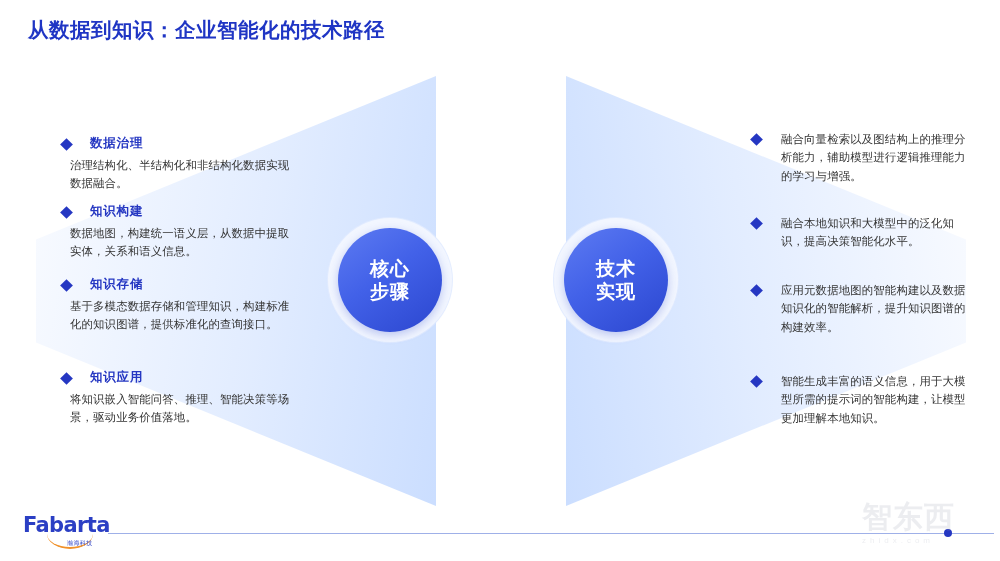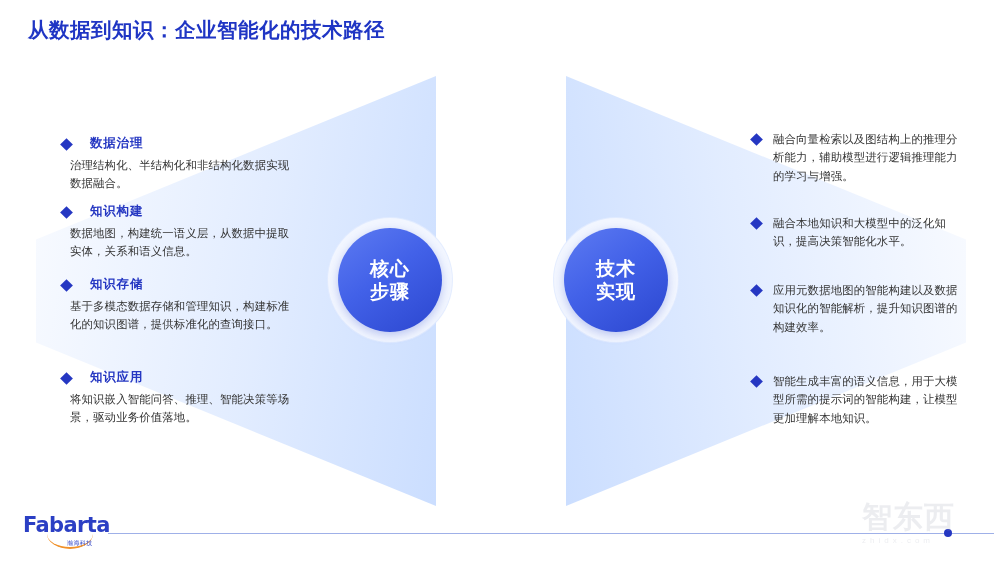--- a/index.html
+++ b/index.html
@@ -122,21 +122,21 @@
   .col-left .item-body { margin-left: 8px; }
 
   
   .ritem {
     position: absolute;
     display: flex;
     align-items: flex-start;
   }
   .ritem .diamond { margin-top: 5px; }
   .ritem .item-body {
-    margin-left: 12px;
+    margin-left: 20px;
     width: 186px;
   }
 
   
   .footer-line {
     position: absolute;
     left: 108px;
     top: 533px;
     width: 886px;
     height: 1.4px;

